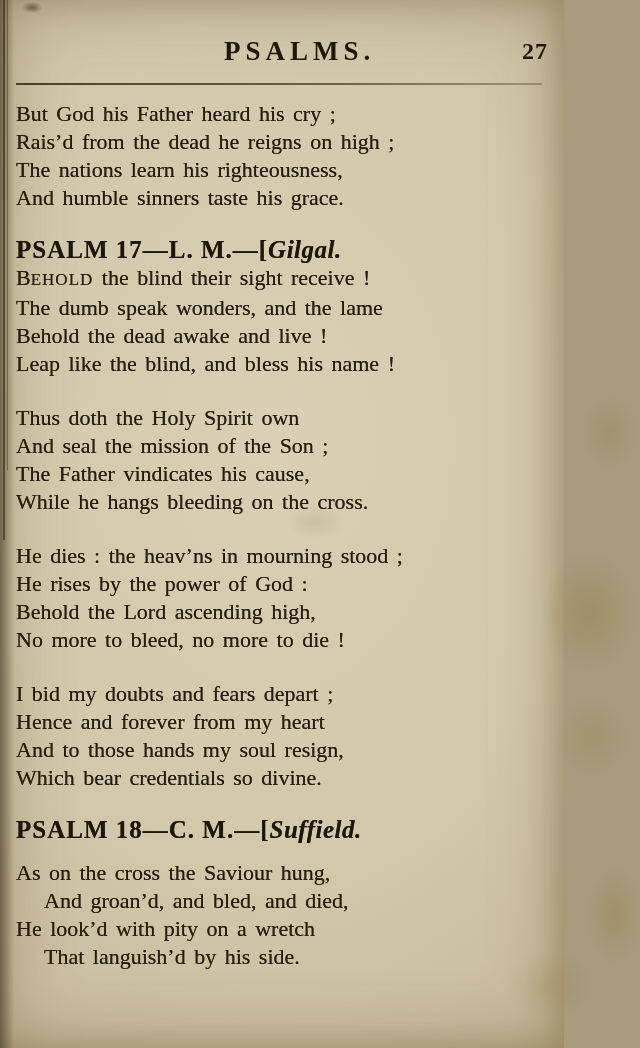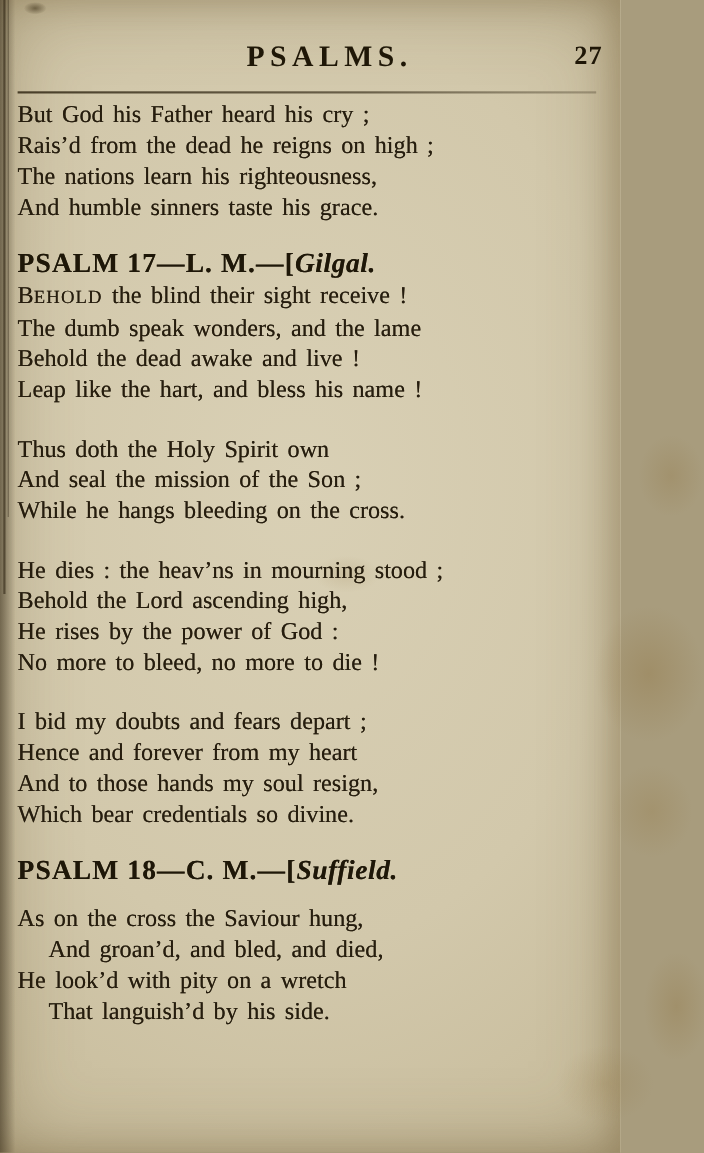--- a/index.html
+++ b/index.html
@@ -33,21 +33,21 @@
   .title{
     position:absolute;left:208px;top:0;
     font-size:27px;font-weight:bold;letter-spacing:5px;color:#1f1707;
   }
   .pagenum{position:absolute;left:506px;top:2px;font-size:24px;font-weight:bold;letter-spacing:1px;color:#1f1707;}
   .rule{
     margin-top:15px;height:2px;
     background:linear-gradient(90deg,rgba(50,40,20,.85),rgba(50,40,20,.65) 60%,rgba(50,40,20,.3));
   }
   .stanza{margin:0;}
-  .st-a{margin-top:5px;}
+  .st-a{margin-top:15px;}
   .st-b{}
   .st-c,.st-d,.st-e{margin-top:26px;}
   .st-f{margin-top:15px;}
   .line{
     font-size:22px;line-height:28px;word-spacing:3px;white-space:nowrap;
     color:#261d0e;text-shadow:0 0 .5px rgba(38,29,14,.8);
   }
   .indent{padding-left:28px;}
   .psalm-heading{
     margin:24px 58px 0 0;
@@ -86,33 +86,34 @@
       <div class="line">The nations learn his righteousness,</div>
       <div class="line">And humble sinners taste his grace.</div>
     </div>
 
     <h2 class="psalm-heading"><span>PSALM 17—L. M.—[</span><span class="tune">Gilgal.</span></h2>
 
     <div class="stanza st-b">
       <div class="line"><span>B</span><span class="sc">EHOLD</span><span> the blind their sight receive !</span></div>
       <div class="line">The dumb speak wonders, and the lame</div>
       <div class="line">Behold the dead awake and live !</div>
-      <div class="line">Leap like the hart, and bless his name !</div>
+      <div class="line">Leap like the blind, and bless his name !</div>
     </div>
 
     <div class="stanza st-c">
       <div class="line">Thus doth the Holy Spirit own</div>
       <div class="line">And seal the mission of the Son ;</div>
+      <div class="line">The Father vindicates his cause,</div>
       <div class="line">While he hangs bleeding on the cross.</div>
     </div>
 
     <div class="stanza st-d">
       <div class="line">He dies : the heav’ns in mourning stood ;</div>
+      <div class="line">He rises by the power of God :</div>
       <div class="line">Behold the Lord ascending high,</div>
-      <div class="line">He rises by the power of God :</div>
       <div class="line">No more to bleed, no more to die !</div>
     </div>
 
     <div class="stanza st-e">
       <div class="line">I bid my doubts and fears depart ;</div>
       <div class="line">Hence and forever from my heart</div>
       <div class="line">And to those hands my soul resign,</div>
       <div class="line">Which bear credentials so divine.</div>
     </div>
 

